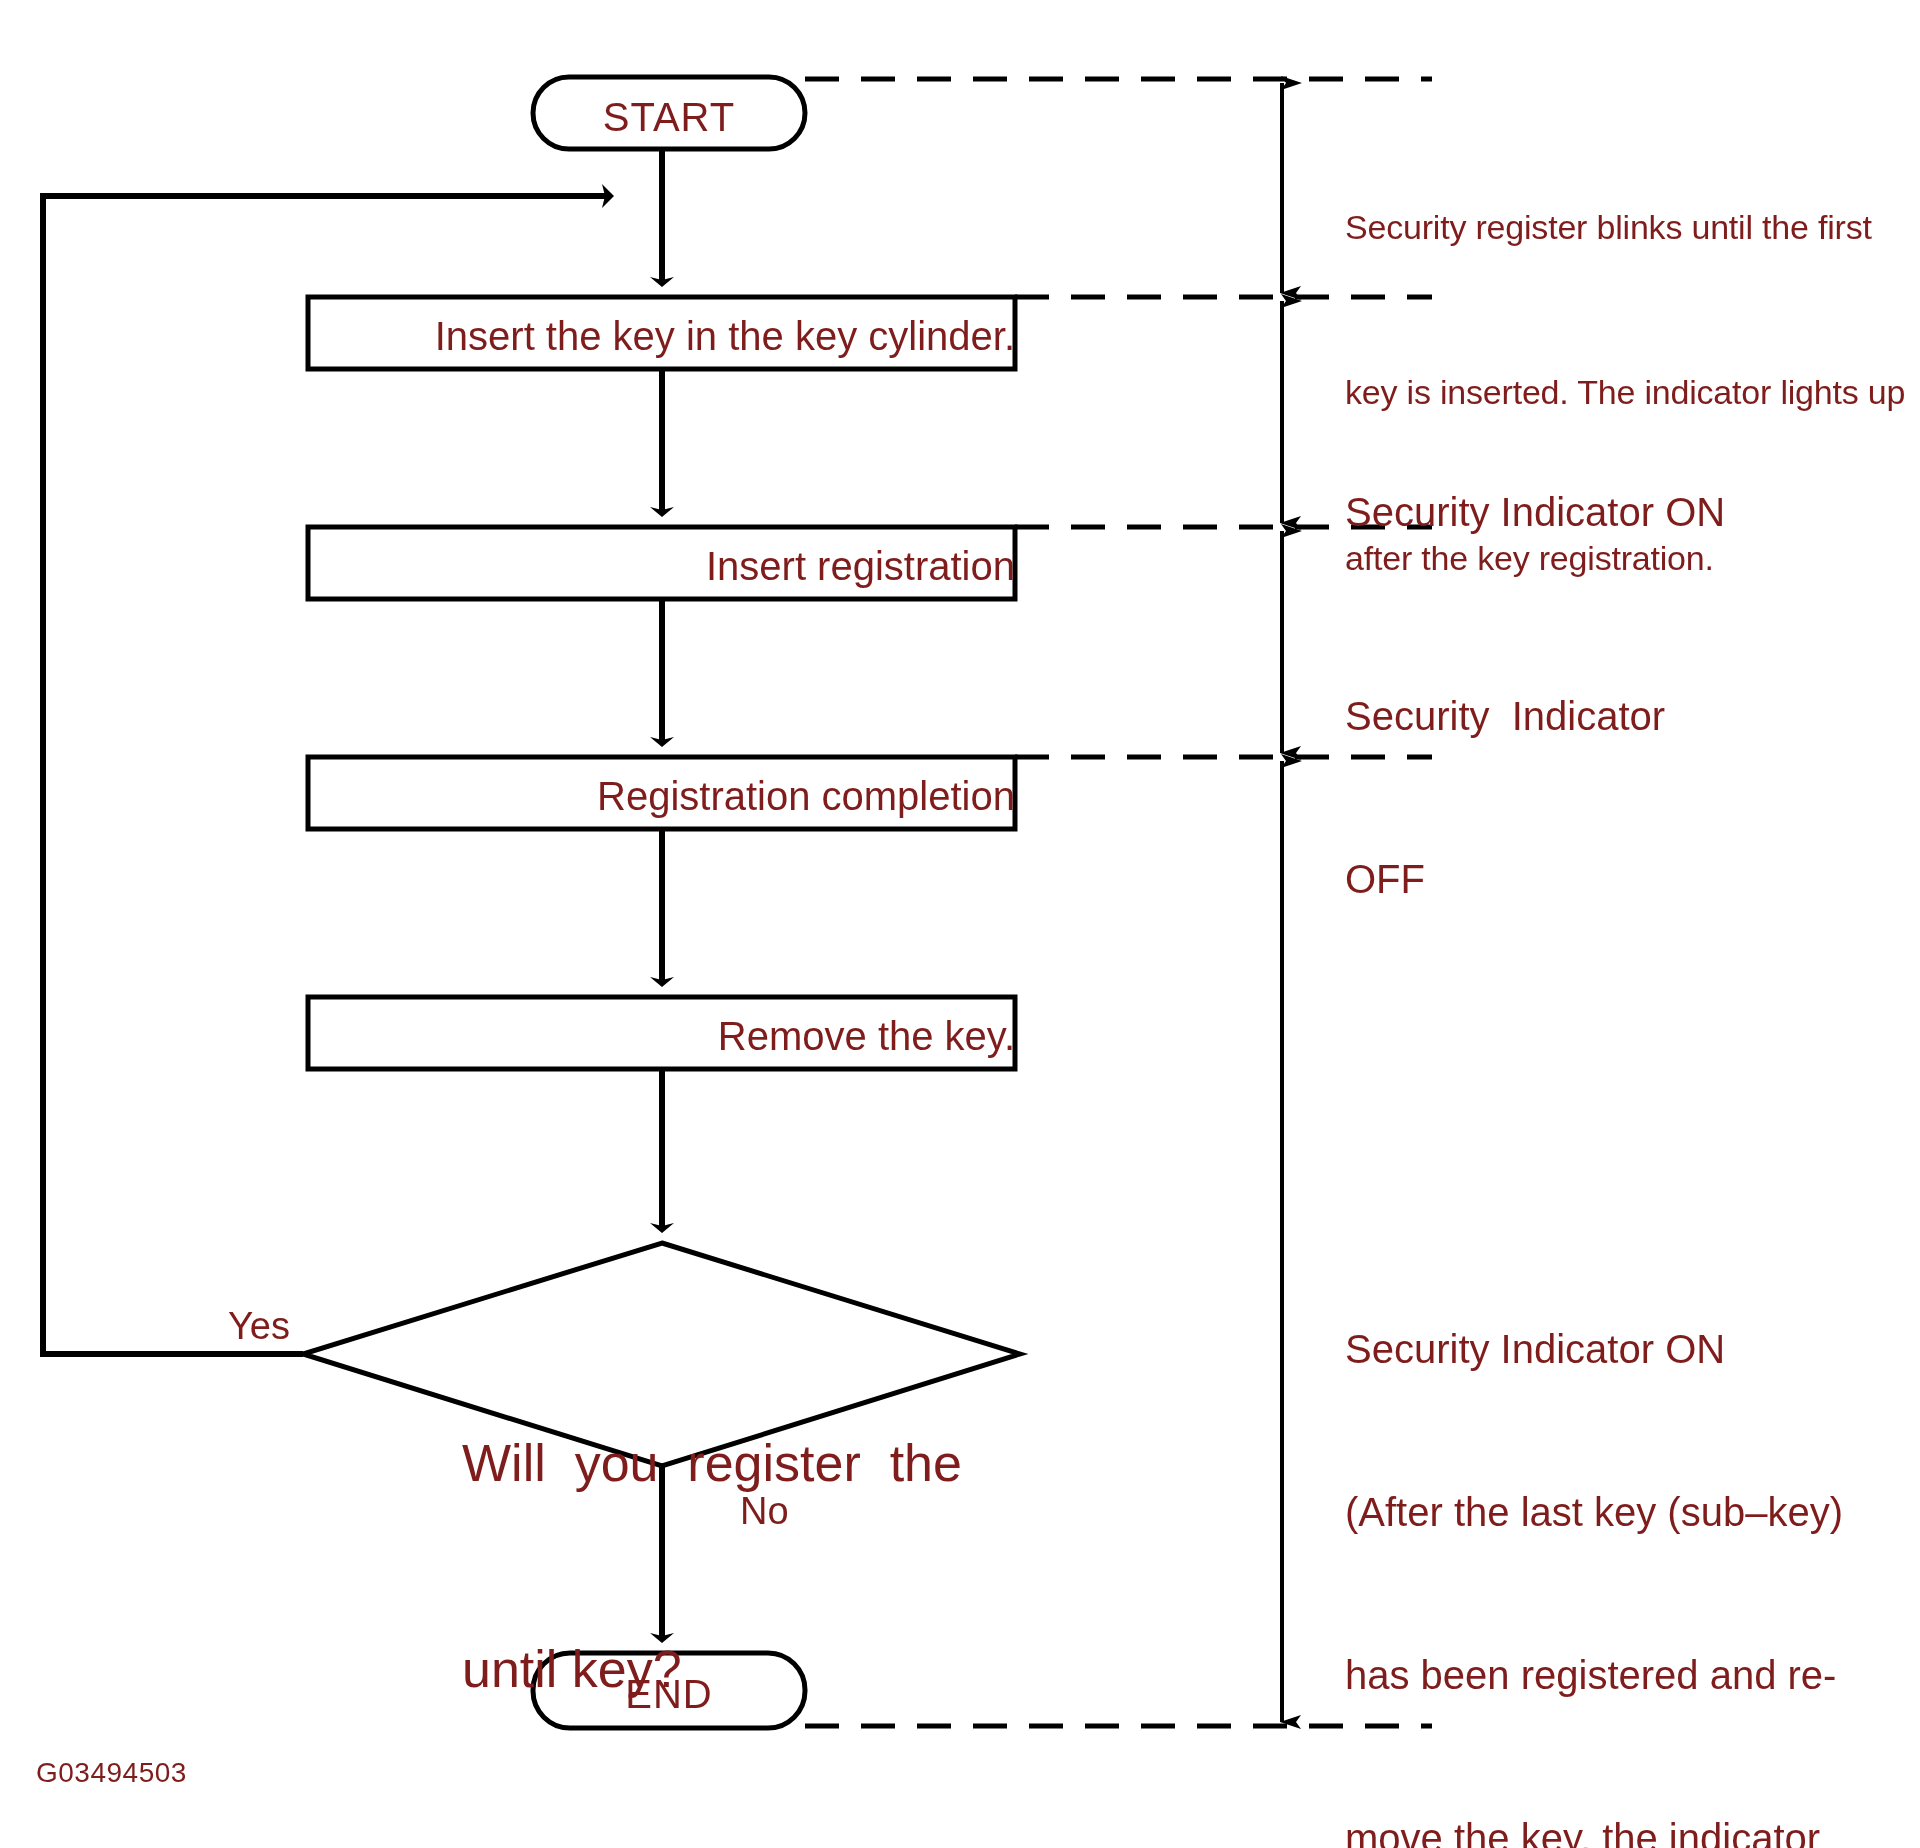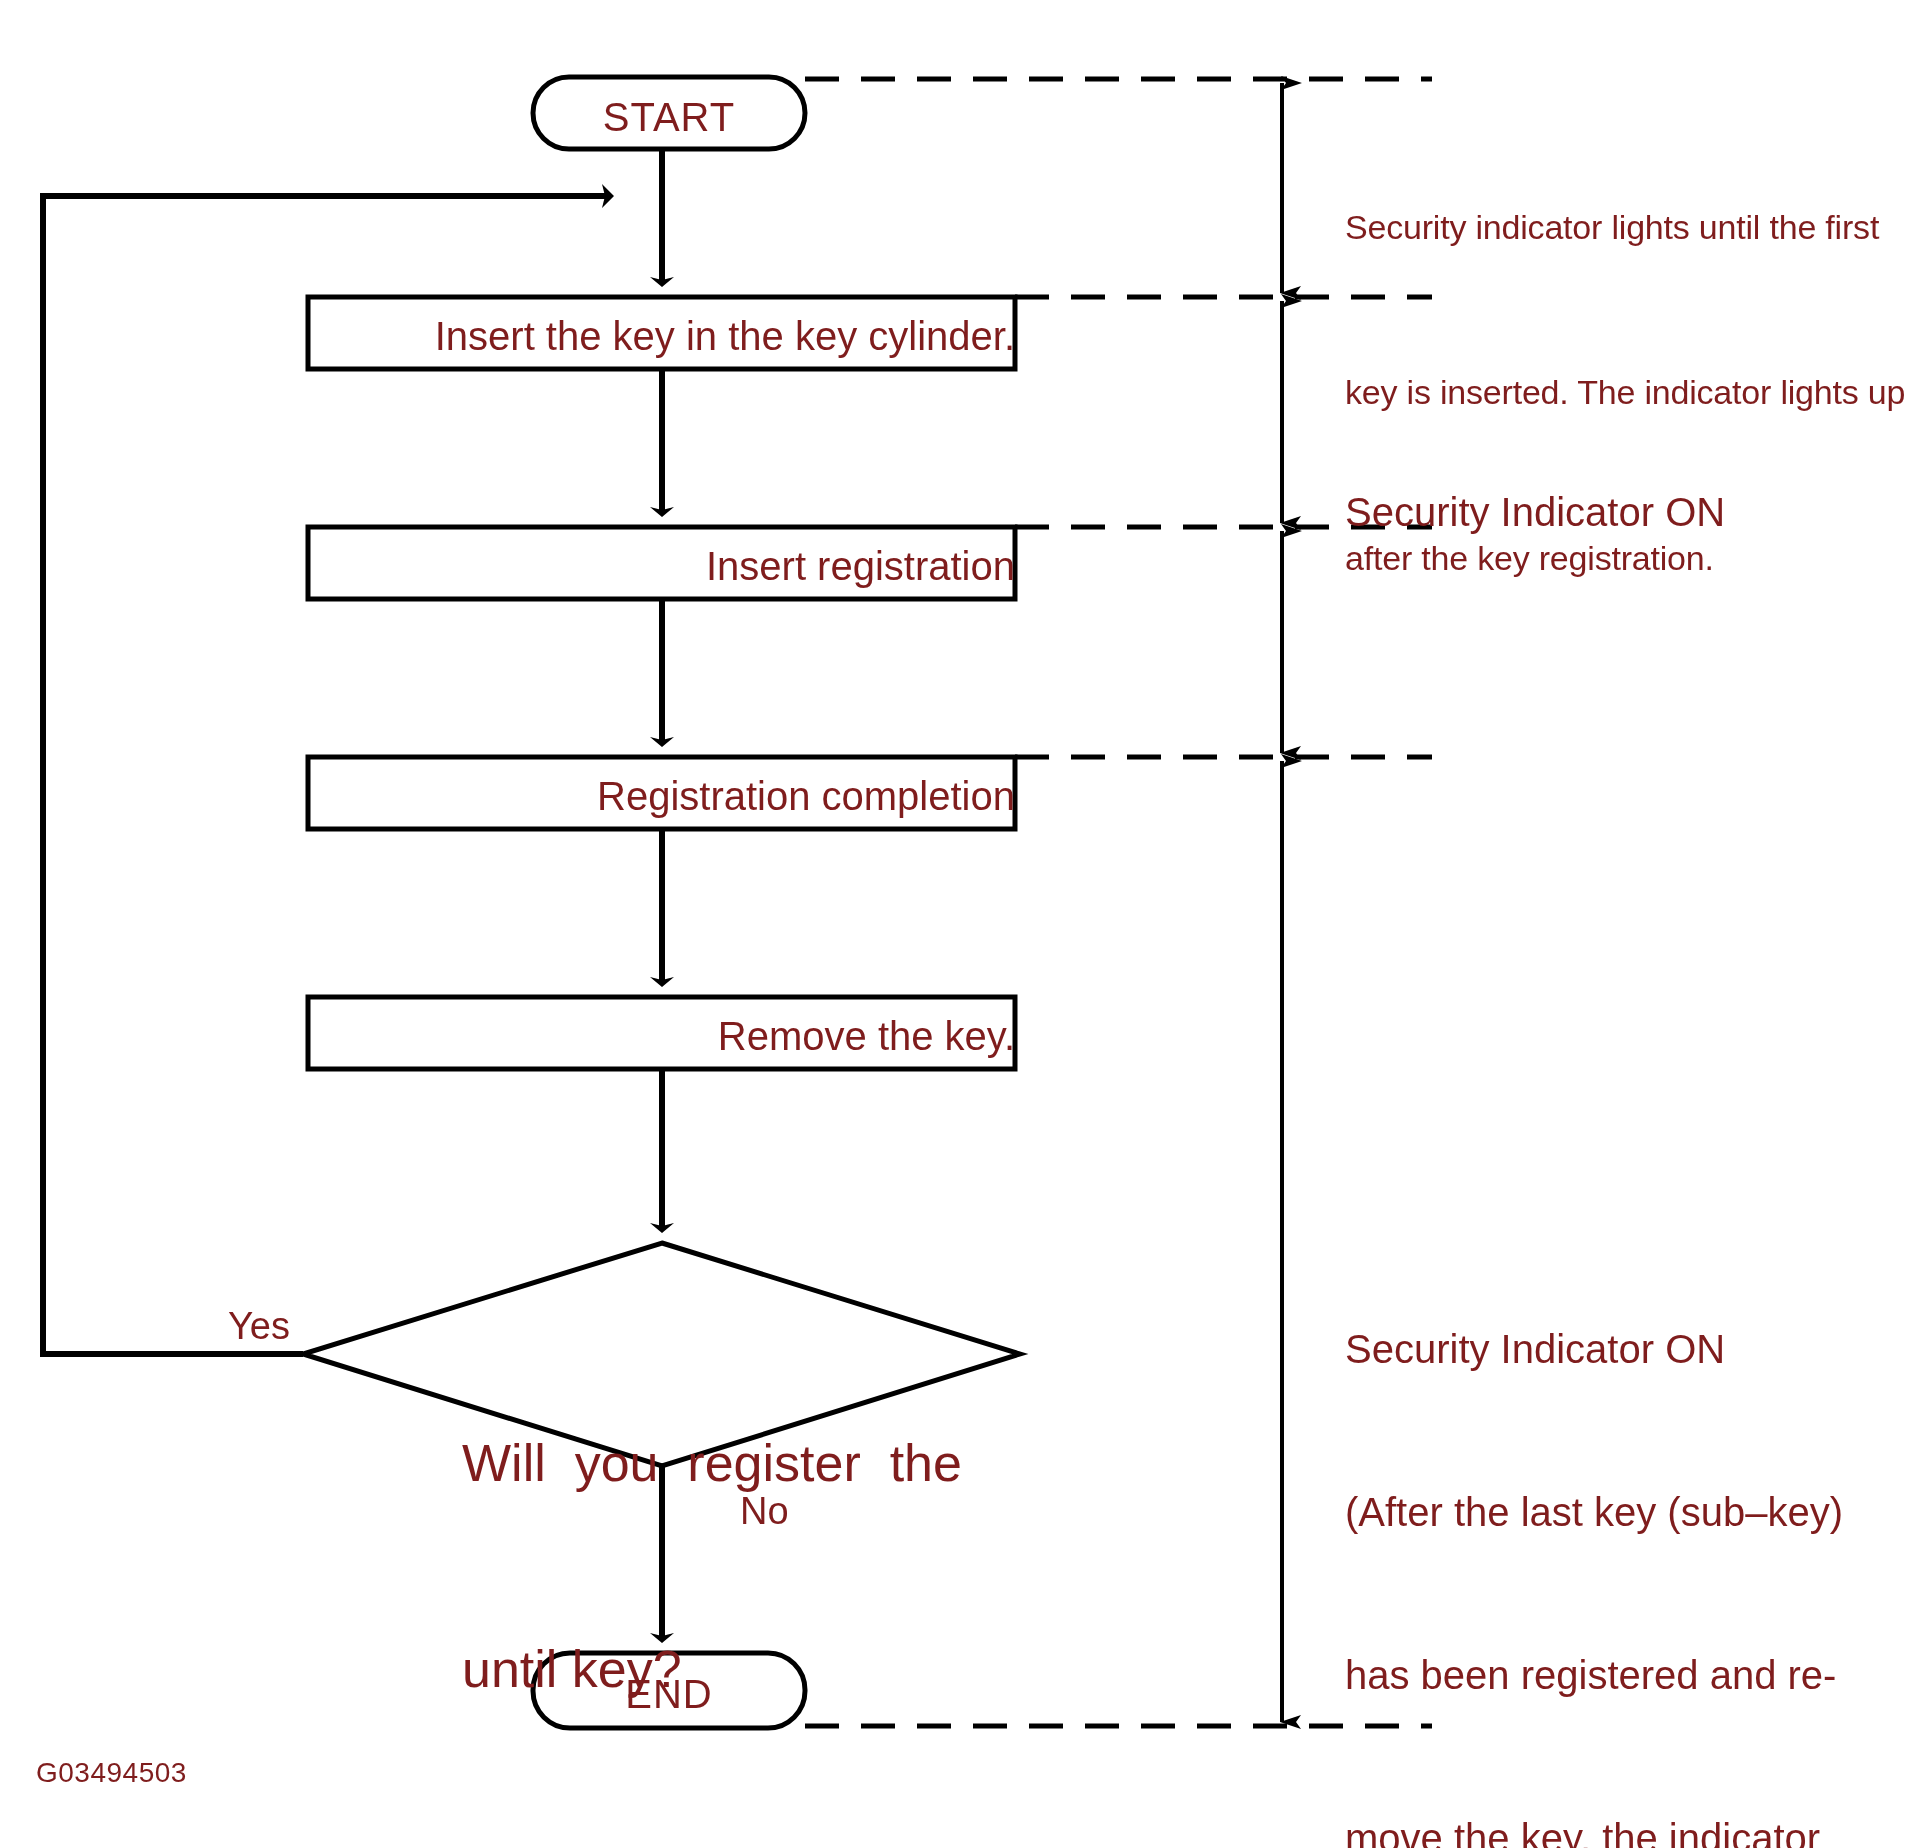--- a/index.html
+++ b/index.html
@@ -99,29 +99,33 @@
     <div>until key?</div>
   </div>
 
   <div class="nodetext terminal-label" style="left:533px;top:1671px;width:272px;">END</div>
 
   <div class="nodetext branch-label" style="left:180px;top:1305px;margin-left:48px;">Yes</div>
 
   <div class="nodetext branch-label" style="left:740px;top:1490px;">No</div>
 
   <div class="nodetext side-note" style="left:1345px;top:90px;width:560px;">
-    <div>Security indicator lights until the first</div>
+    <div>Security register blinks until the first</div>
     <div>key is inserted. The indicator lights up</div>
     <div>after the key registration.</div>
   </div>
 
   <div class="nodetext side-note-lg" style="left:1345px;top:376px;width:560px;">
     <div>Security Indicator ON</div>
   </div>
 
+  <div class="nodetext side-note-lg" style="left:1345px;top:580px;width:560px;">
+    <div>Security  Indicator</div>
+    <div>OFF</div>
+  </div>
 
   <div class="nodetext side-note-lg" style="left:1345px;top:1213px;width:580px;">
     <div>Security Indicator ON</div>
     <div>(After the last key (sub–key)</div>
     <div>has been registered and re-</div>
     <div>move the key, the indicator</div>
     
   </div>
 
   <div class="nodetext fig-id" style="left:36px;top:1757px;">G03494503</div>

